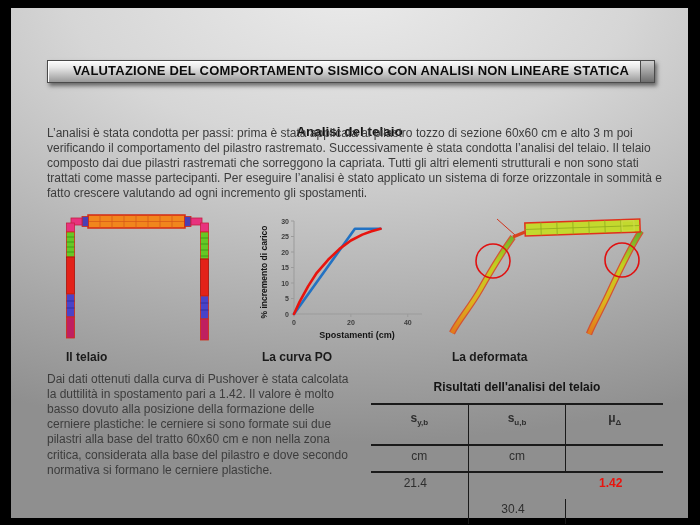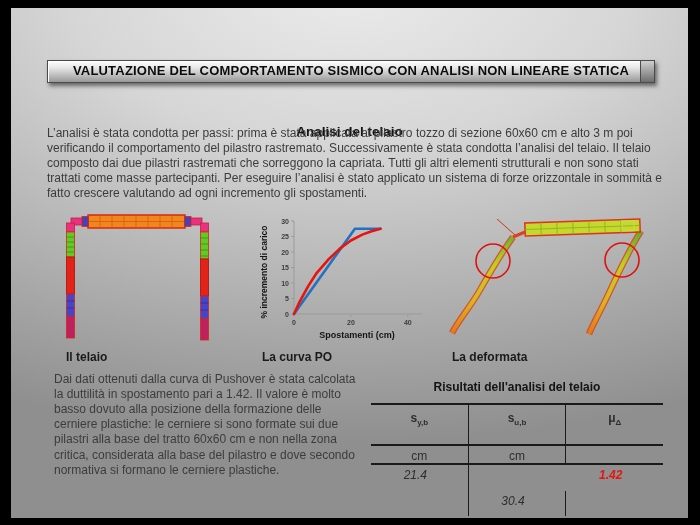--- a/index.html
+++ b/index.html
@@ -25,43 +25,43 @@
     border:1px solid #4a4a4a;
   }
   .subtitle{
     position:absolute;left:0;top:88px;width:677px;text-align:center;
     font-weight:bold;font-size:13.5px;color:#141414;margin-top:28px;
   }
   .para{
     color:#3c3c3c;font-size:12px;line-height:1.26;
   }
   .intro{position:absolute;left:36px;top:118px;width:616px;}
-  .body-text{position:absolute;left:43px;top:364px;width:310px;}
+  .body-text{position:absolute;left:36px;top:364px;width:310px;}
   .caption{
     position:absolute;top:342px;font-weight:bold;font-size:12px;color:#1a1a1a;white-space:nowrap;
   }
   .fig{position:absolute;}
   
   .res-table{
     position:absolute;left:360px;top:372px;width:292px;color:#2e2e2e;font-size:12px;
   }
   .res-title{
     text-align:center;font-weight:bold;color:#141414;font-size:12px;
     padding-bottom:9px;border-bottom:2px solid #1a1a1a;
   }
   .res-row{display:flex;}
   .res-row.hdr{border-bottom:2px solid #1a1a1a;}
   .res-row.units{border-bottom:2px solid #1a1a1a;}
   .res-cell{
     flex:1;text-align:center;border-right:1.5px solid #1a1a1a;
-    padding:3px 0 0 0;
+    padding:3px 0 8px 0;
   }
   .res-cell:last-child{border-right:none;}
   .res-row.hdr .res-cell{font-weight:bold;padding:6px 0 17px 0;}
-  .res-row.vals .res-cell{padding:3px 8px 8px 0;font-style:italic;}
+  .res-row.vals .res-cell{padding:3px 8px 8px 0;}
   .res-cell sub{font-size:8px;}
   svg text{font-family:"Liberation Sans", sans-serif;}
 </style>
 </head>
 <body>
 
 <div class="slide">
 
   <div class="title-bar">
     <span>VALUTAZIONE DEL COMPORTAMENTO SISMICO CON ANALISI NON LINEARE STATICA</span>

